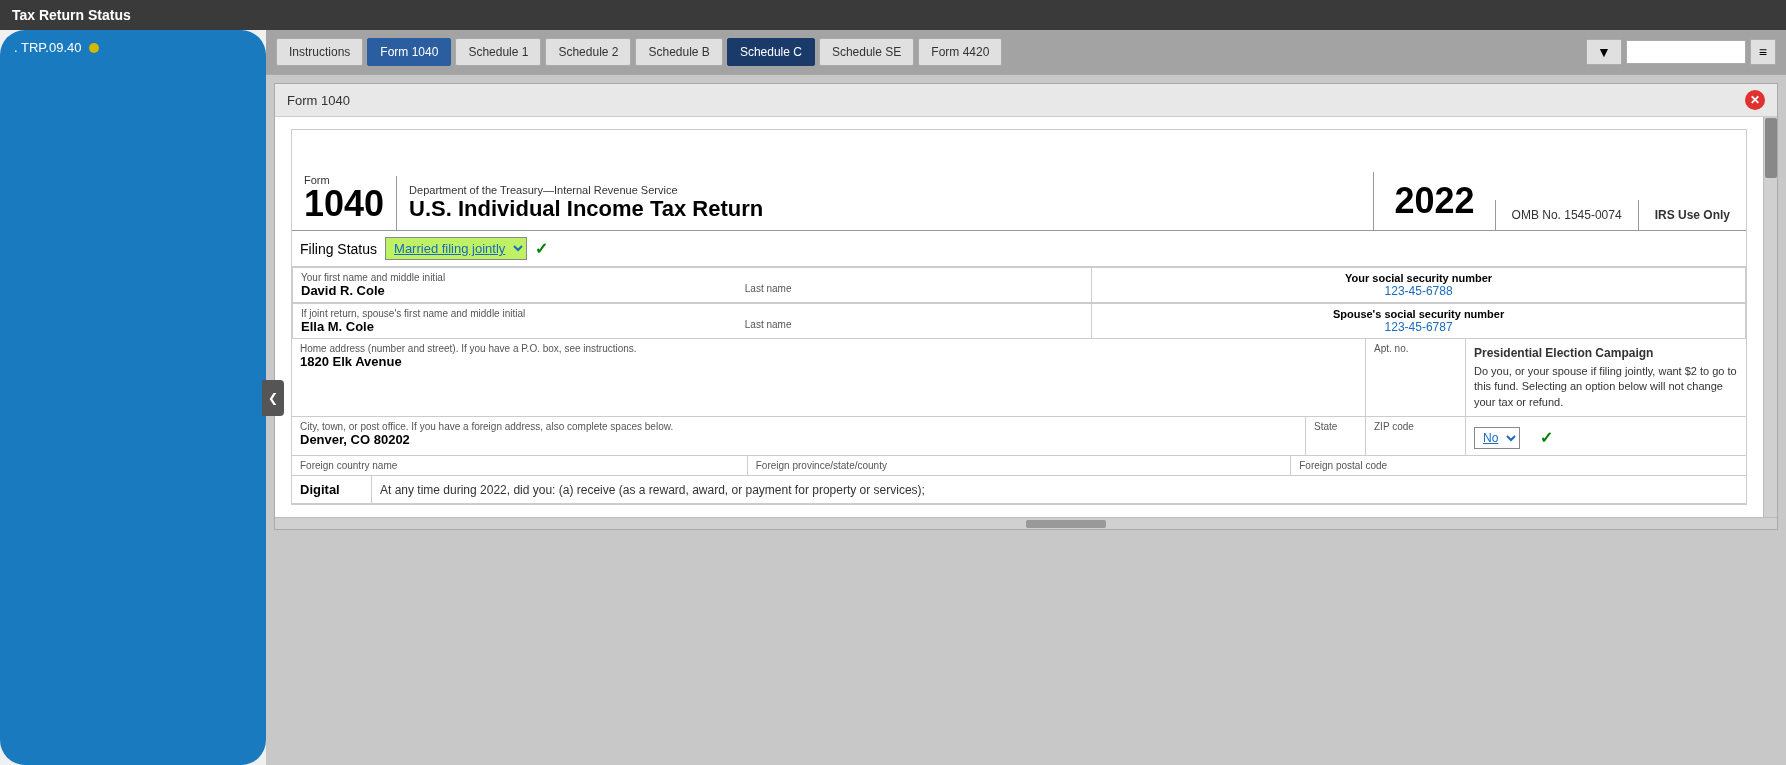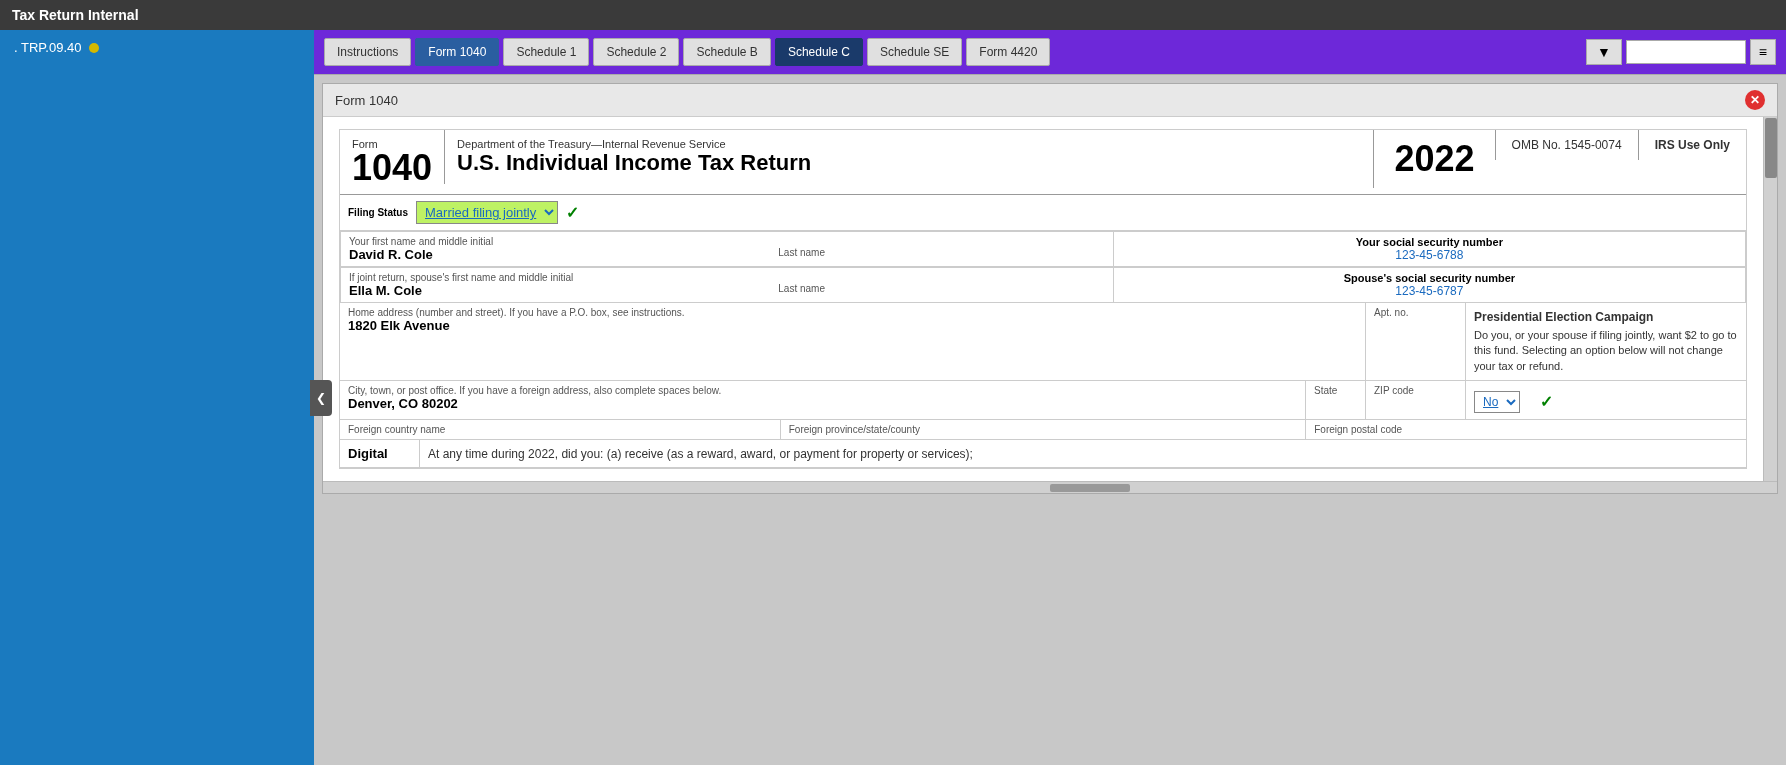--- a/index.html
+++ b/index.html
@@ -18,25 +18,26 @@
     }
 
     
     .app-body {
       display: flex;
       height: calc(765px - 30px);
     }
 
     
     .sidebar {
-      width: 314px;
+      width: 266px;
       background: #1a7abf;
       color: white;
       flex-shrink: 0;
       position: relative;
+      border-radius: 25px;
     }
     .sidebar-item {
       padding: 10px 14px;
       font-size: 13px;
       color: white;
       display: flex;
       align-items: center;
       gap: 8px;
     }
     .sidebar-dot {
@@ -69,21 +70,21 @@
     .content-area {
       flex: 1;
       background: #d0d0d0;
       display: flex;
       flex-direction: column;
       overflow: hidden;
     }
 
     
     .tab-bar {
-      background: #6d28d9;
+      background: #a3a3a3;
       padding: 8px 10px;
       display: flex;
       align-items: center;
       gap: 4px;
       border-bottom: 1px solid #aaa;
     }
     .tab {
       padding: 6px 12px;
       border: 1px solid #aaa;
       background: #e0e0e0;
@@ -192,22 +193,23 @@
       color: #333;
       margin-bottom: 16px;
     }
 
     
     .form-1040 {
       border: 1px solid #ccc;
     }
     .form-1040-header {
       display: flex;
-      align-items: flex-start;
+      align-items: flex-end;
       border-bottom: 1px solid #999;
+      margin-top: 36px;
     }
     .form-number-block {
       padding: 8px 12px;
       min-width: 80px;
     }
     .form-label-sm {
       font-size: 11px;
       color: #333;
     }
     .form-number-big {
@@ -267,22 +269,22 @@
 
     
     .filing-status-row {
       padding: 6px 8px;
       border-bottom: 1px solid #ccc;
       display: flex;
       align-items: center;
       gap: 8px;
     }
     .filing-status-label {
-      font-weight: bold;
-      font-size: 10px;
+      font-weight: normal;
+      font-size: 14px;
     }
     .filing-status-select {
       border: 1px solid #888;
       padding: 2px 4px;
       font-size: 13px;
       color: #1a6abf;
       background: #bef264;
       cursor: pointer;
       text-decoration: underline;
     }
@@ -430,21 +432,21 @@
       height: 8px;
       background: #999;
       border-radius: 2px;
       margin-left: 50%;
     }
   </style>
 </head>
 <body>
 
 <div class="title-bar">
-  <span>Tax Return Internal</span>
+  <span>Tax Return Status</span>
 </div>
 
 <div class="app-body">
 
   <div class="sidebar">
     <div class="sidebar-item">
       <span>. TRP.09.40</span>
       <span class="sidebar-dot"></span>
     </div>
     <button class="collapse-btn">

